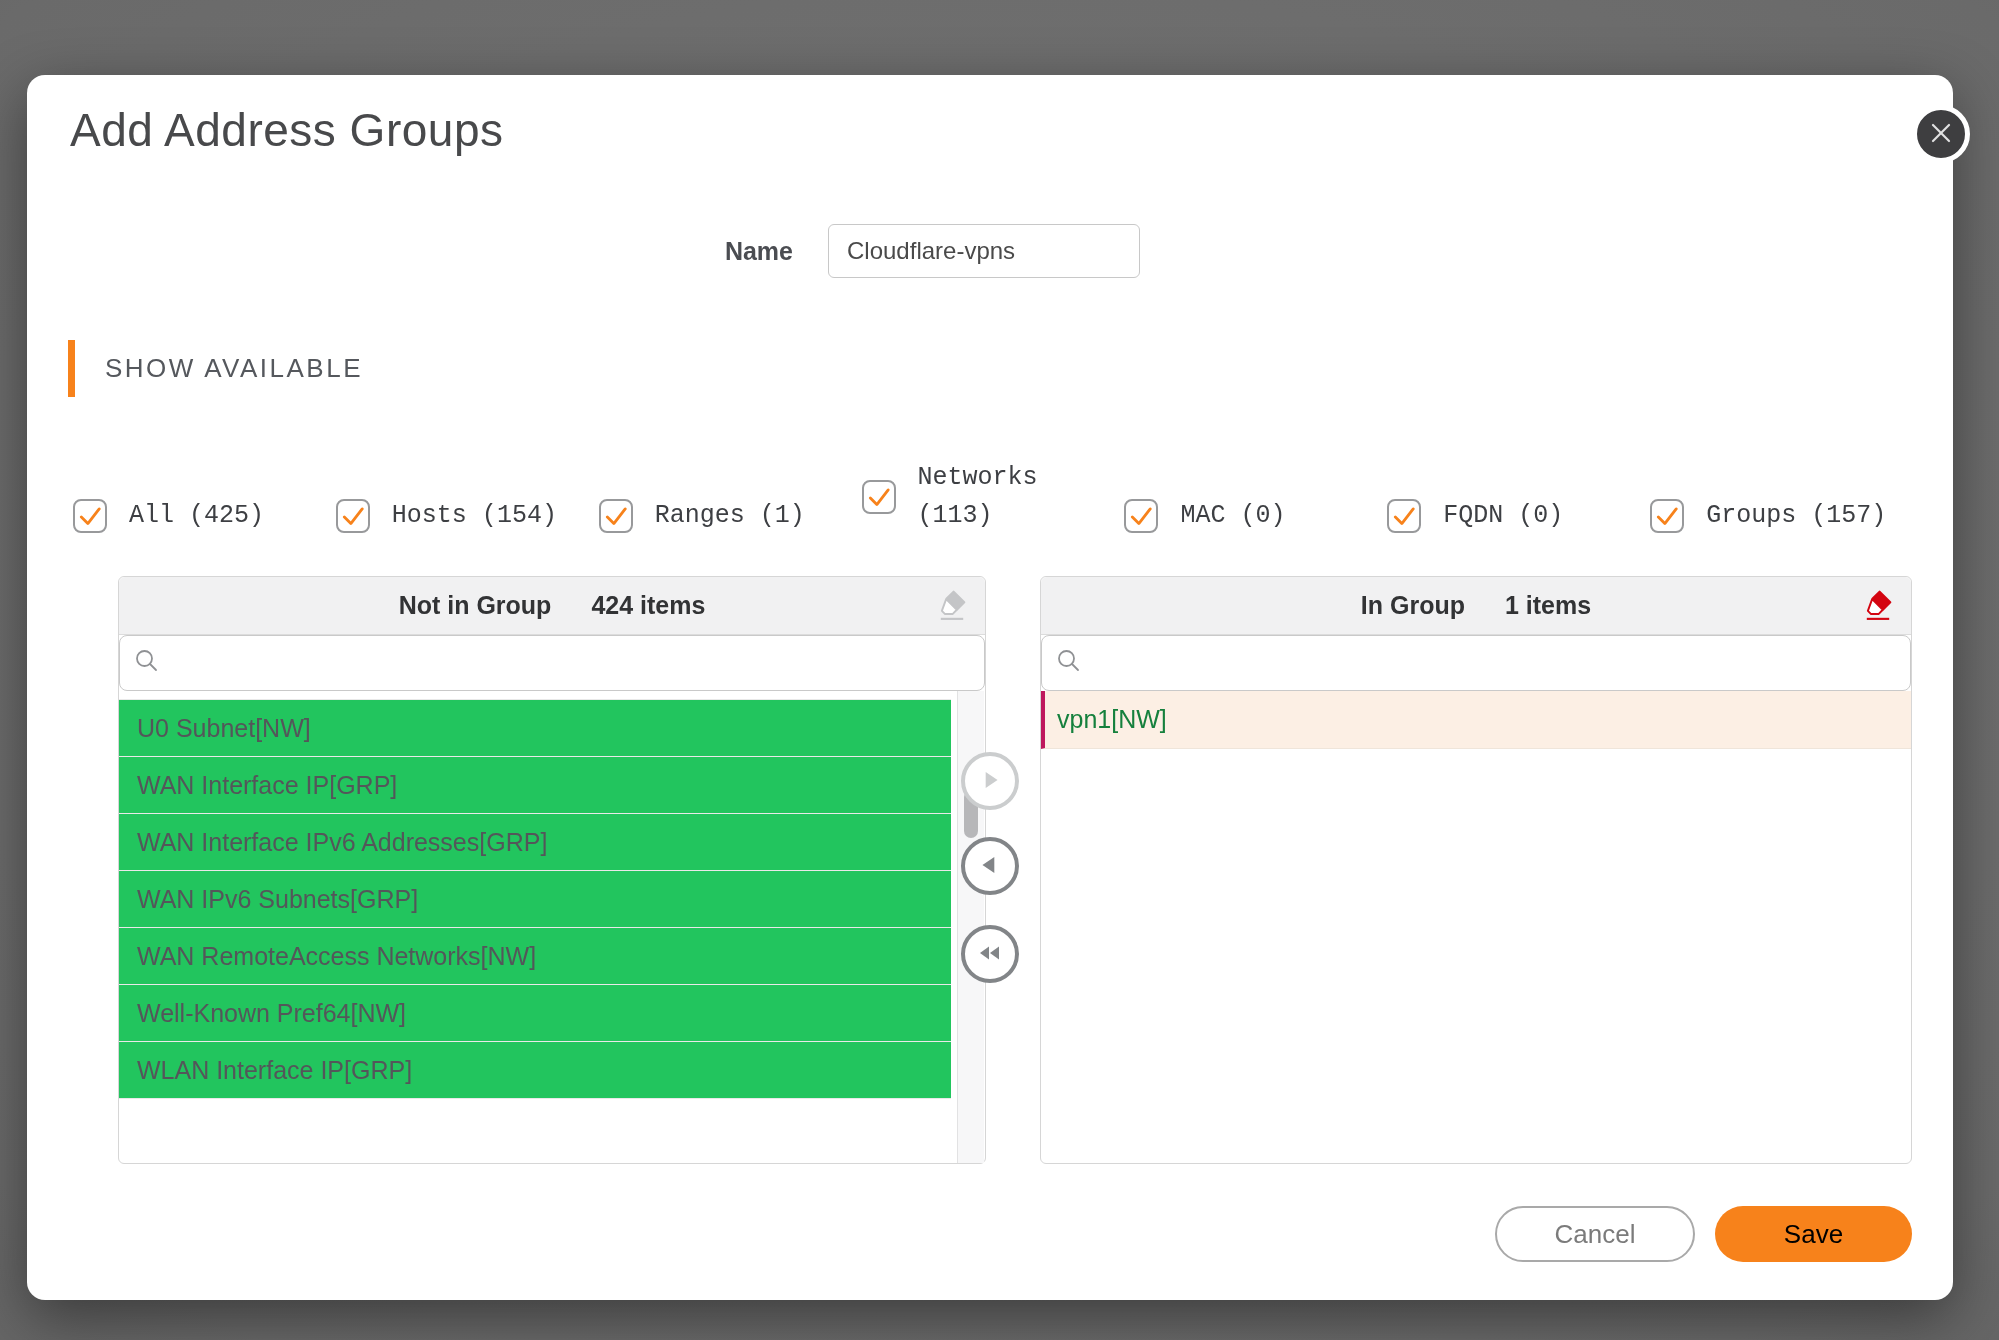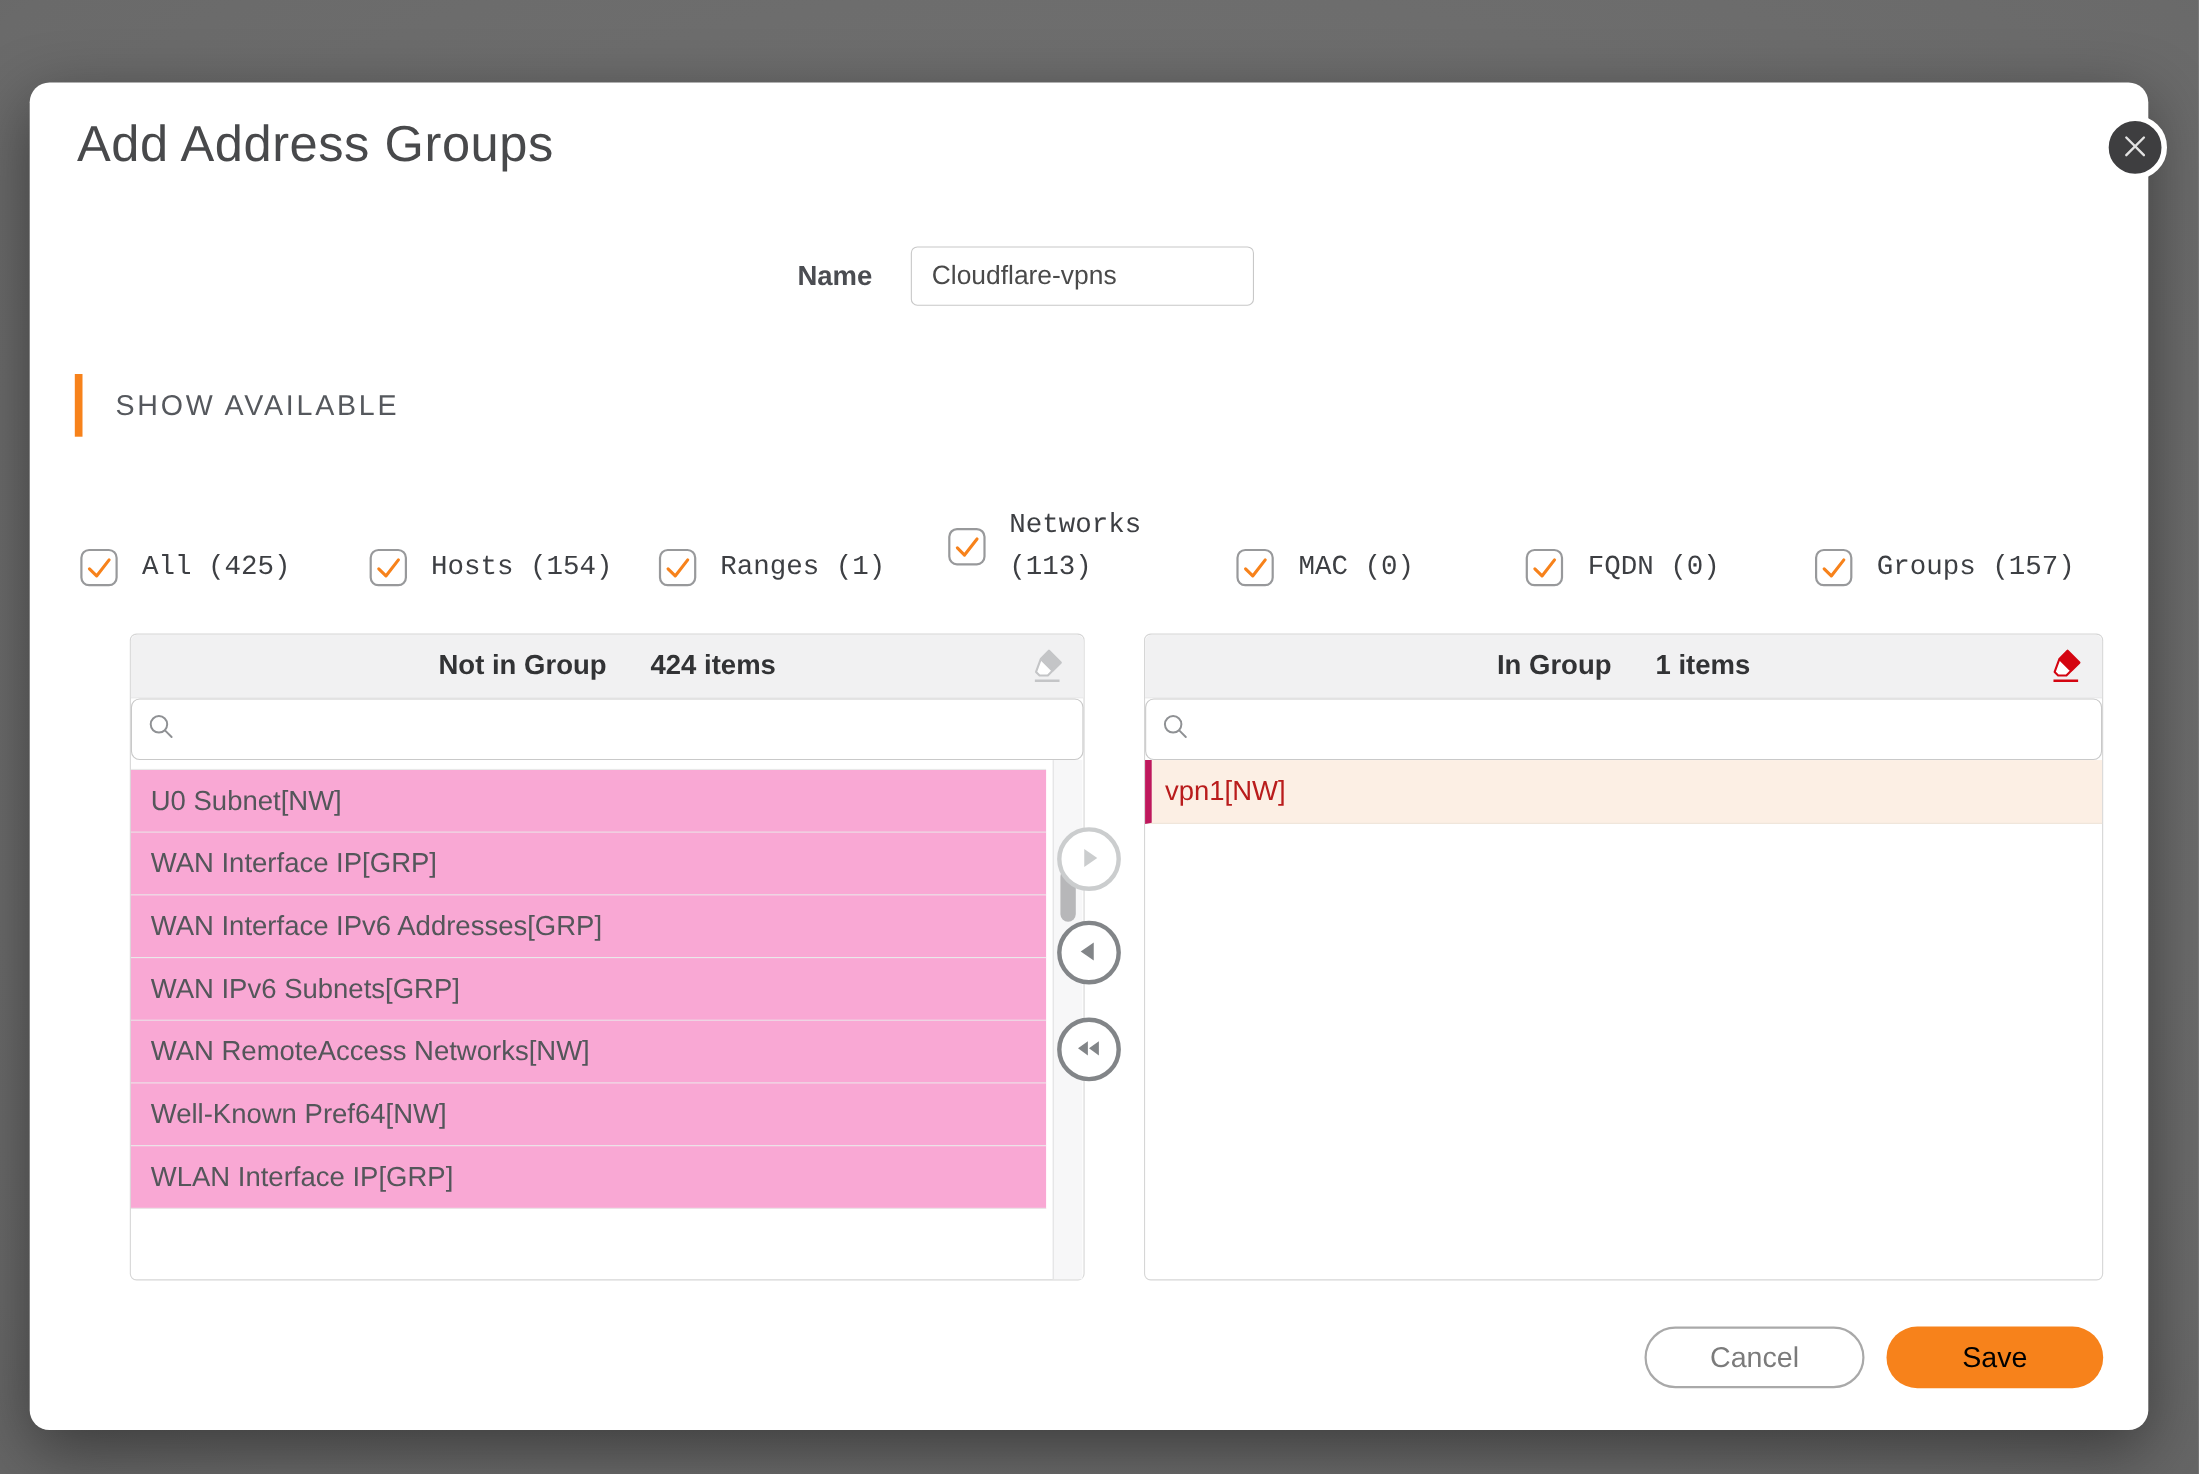--- a/index.html
+++ b/index.html
@@ -83,35 +83,35 @@
   .search input{
     border:none; outline:none; flex:1; font-size:24px; color:#4a4a4a;
     font-family:"Liberation Sans","DejaVu Sans",sans-serif;
   }
   .list{ position:relative; height:473px; }
   .rows{ margin-right:34px; }
   .row-spacer{ height:9px; border-bottom:1px solid #e9e9e9; }
   .row{
     height:57px; border-bottom:1px solid #e9e9e9;
     display:flex; align-items:center; padding-left:18px;
-    font-size:25px; color:#54565a; cursor:pointer; background:#f9a8d4;
+    font-size:25px; color:#54565a; cursor:pointer; background:#22c55e;
   }
   .scroll-gutter{
     position:absolute; top:0; bottom:1px; right:1px; width:27px;
     background:#f7f7f8; border-left:1px solid #e2e2e3;
   }
   .scroll-thumb{
     position:absolute; left:6px; top:99px; width:14px; height:48px;
     background:#b7b7b9; border-radius:7px; cursor:pointer;
   }
   .selected-row{
-    height:58px; background:#fcefe4; border-left:6px solid #be185d;
+    height:58px; background:#fcefe4; border-left:4px solid #be185d;
     border-bottom:1px solid #efe5da;
     display:flex; align-items:center; padding-left:12px;
-    font-size:25px; color:#b91c1c; cursor:pointer;
+    font-size:25px; color:#15803d; cursor:pointer;
   }
   
   .arrow-btn{
     position:absolute; left:934px; width:58px; height:58px; border-radius:50%;
     background:#fff; display:flex; align-items:center; justify-content:center;
     cursor:pointer; border:4px solid currentColor;
   }
   .arrow-btn.disabled{ color:#cbcdce; }
   .arrow-btn.enabled{ color:#828588; }
   .arrow-1{ top:677px; } .arrow-2{ top:762px; } .arrow-3{ top:850px; }

